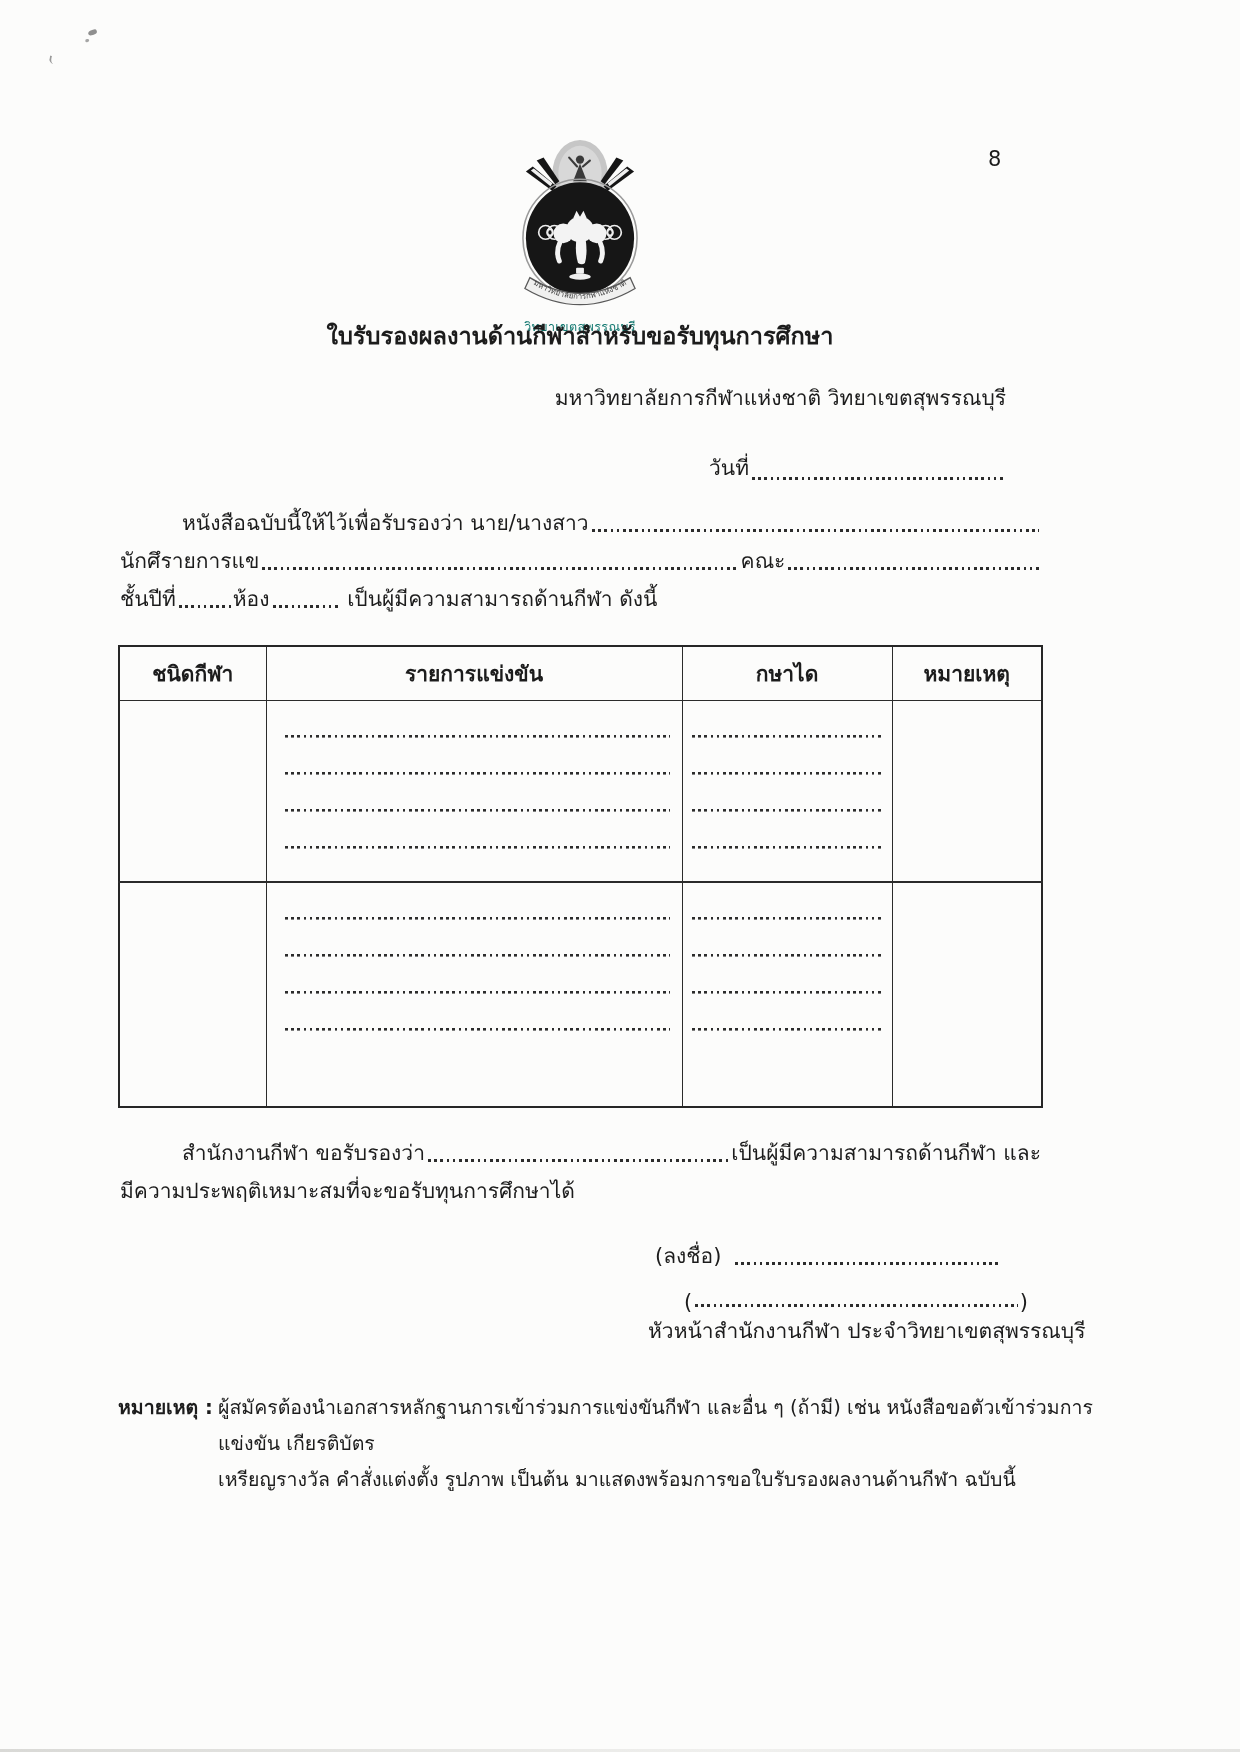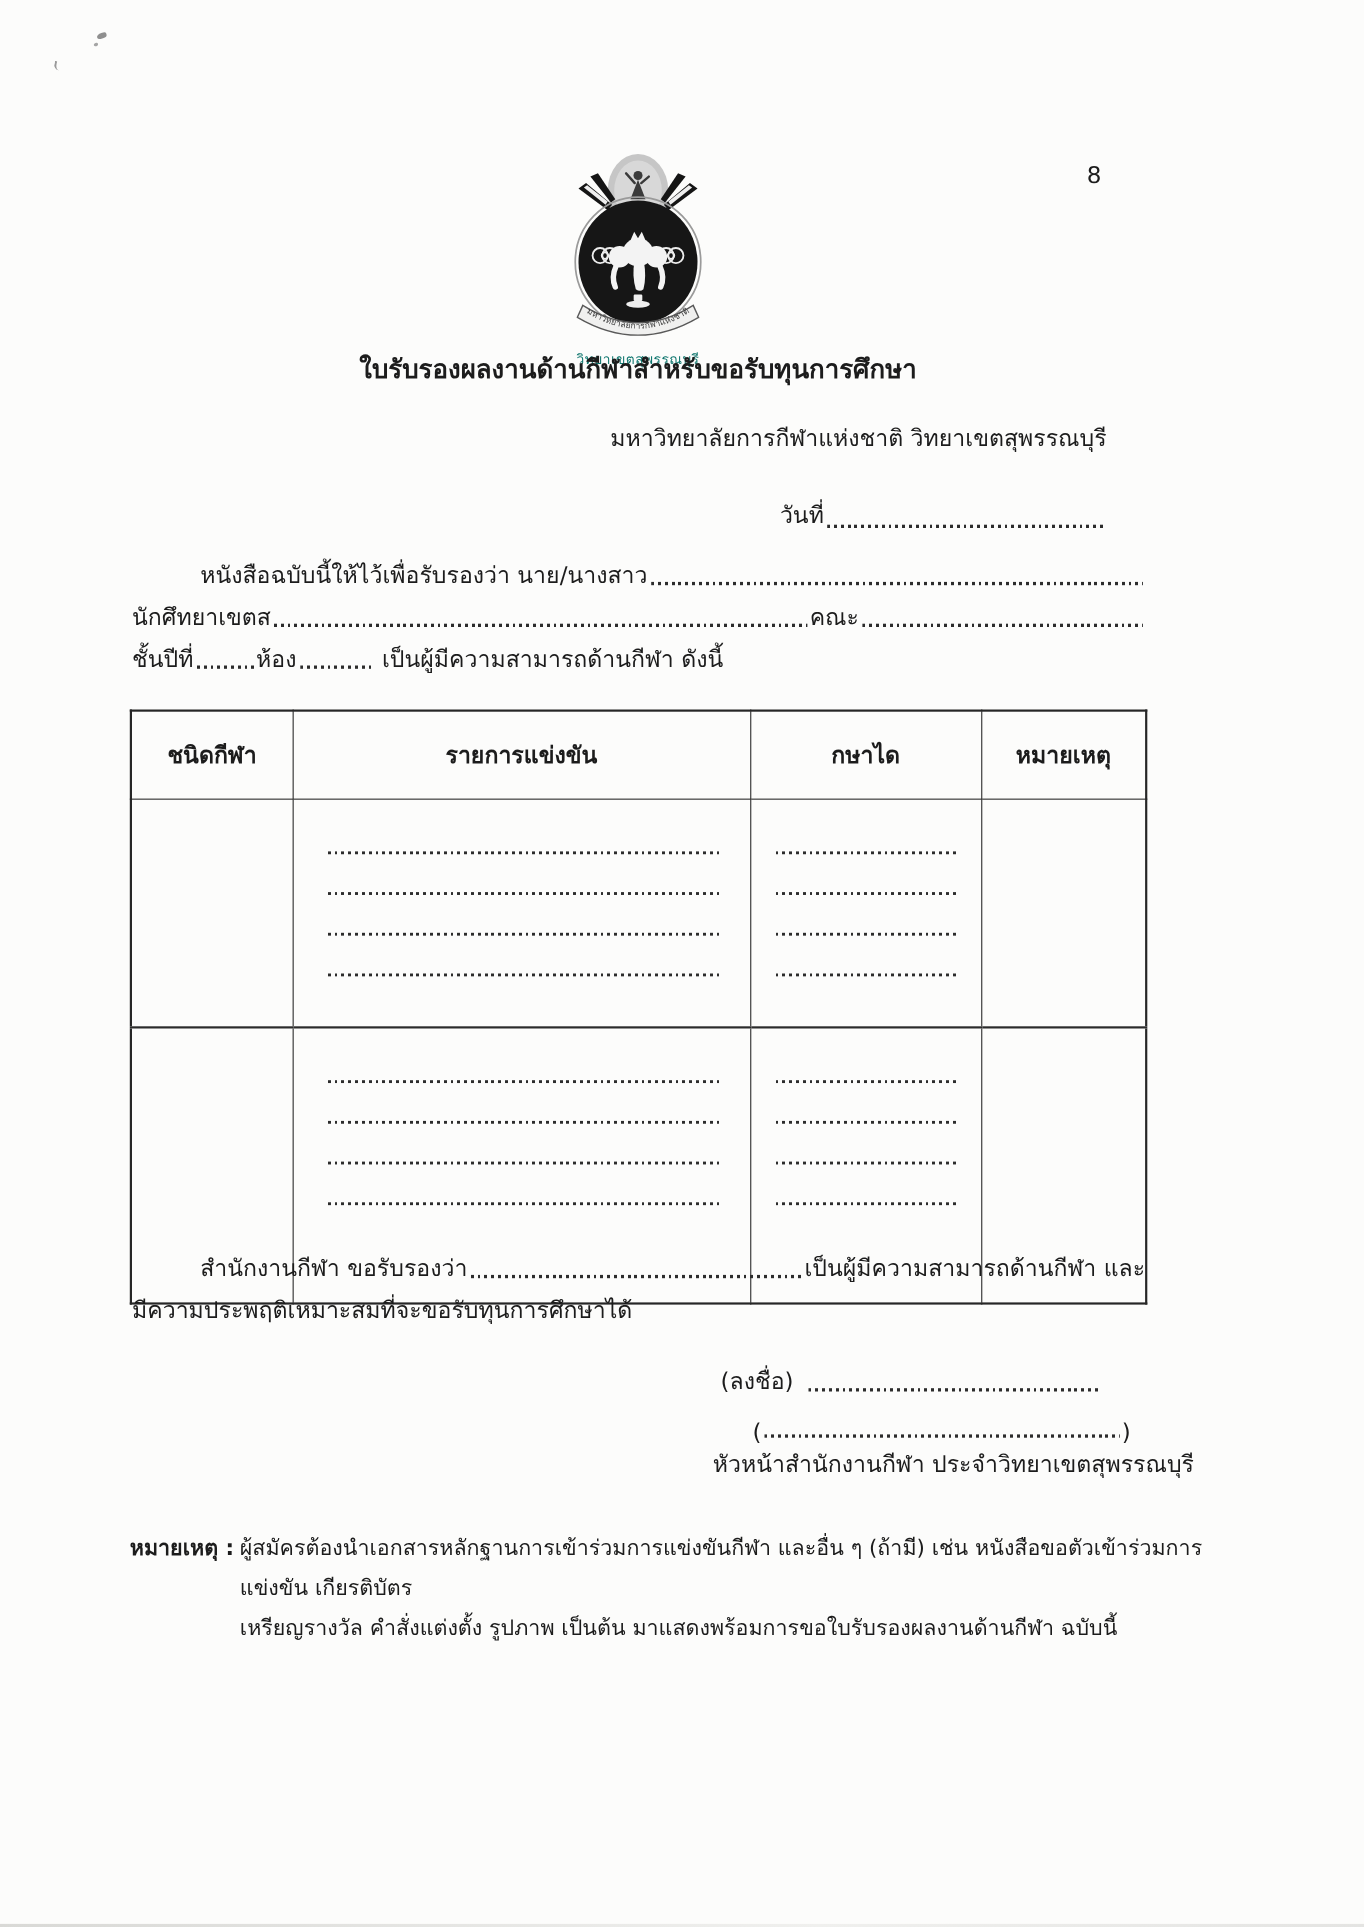--- a/index.html
+++ b/index.html
@@ -27,21 +27,21 @@
   .fl span{white-space:pre;}
   .dots{flex:1 1 auto;height:2.6px;margin:0 2px 7px 3px;
     background:repeating-linear-gradient(90deg,#2c2c2c 0 2.6px,transparent 2.6px 6.2px);}
   .dots.fw{flex:0 0 auto;}
   
   .intro{position:absolute;left:120px;top:501px;width:921px;font-size:21px;}
   .indent{padding-left:62px;justify-content:space-between;}
   
   .grid{position:absolute;left:118px;top:645px;width:923px;border-collapse:collapse;table-layout:fixed;}
   .grid col.c1{width:147px}.grid col.c2{width:416px}.grid col.c3{width:210px}.grid col.c4{width:150px}
-  .grid th,.grid td{border:1.6px solid #2b2b2b;padding:13px;vertical-align:top;}
+  .grid th,.grid td{border:1.6px solid #2b2b2b;padding:0;vertical-align:top;}
   .grid{border:2.2px solid #262626;}
   .grid th{height:53px;font-size:21px;font-weight:600;text-align:center;vertical-align:middle;}
   .grid tr.r1 td{height:180px;}
   .grid tr.r2 td{height:223px;border-top-width:2.2px;}
   .cell-pad-a{padding-top:1px;}
   .cell-pad-b{padding-top:22px;}
   .ln{height:37px;background:repeating-linear-gradient(90deg,#2c2c2c 0 2.6px,transparent 2.6px 6.2px) left bottom / 100% 2.6px no-repeat;}
   .ev .ln{margin:0 12px 0 18px;}
   .rs .ln{margin:0 8px 0 9px;}
   
@@ -130,21 +130,21 @@
       <span class="dots fw" style="width:252px"></span>
     </div>
   </div>
 
   <div class="intro">
     <div class="fl indent">
       <span>หนังสือฉบับนี้ให้ไว้เพื่อรับรองว่า นาย/นางสาว</span>
       <span class="dots"></span>
     </div>
     <div class="fl">
-      <span>นักศึทยาเขตส</span>
+      <span>นักศึรายการแข</span>
       <span class="dots" style="flex-grow:1.9"></span>
       <span>คณะ</span>
       <span class="dots"></span>
     </div>
     <div class="fl">
       <span>ชั้นปีที่</span>
       <span class="dots fw" style="width:52px"></span>
       <span>ห้อง</span>
       <span class="dots fw" style="width:66px"></span>
       <span> เป็นผู้มีความสามารถด้านกีฬา ดังนี้</span>

